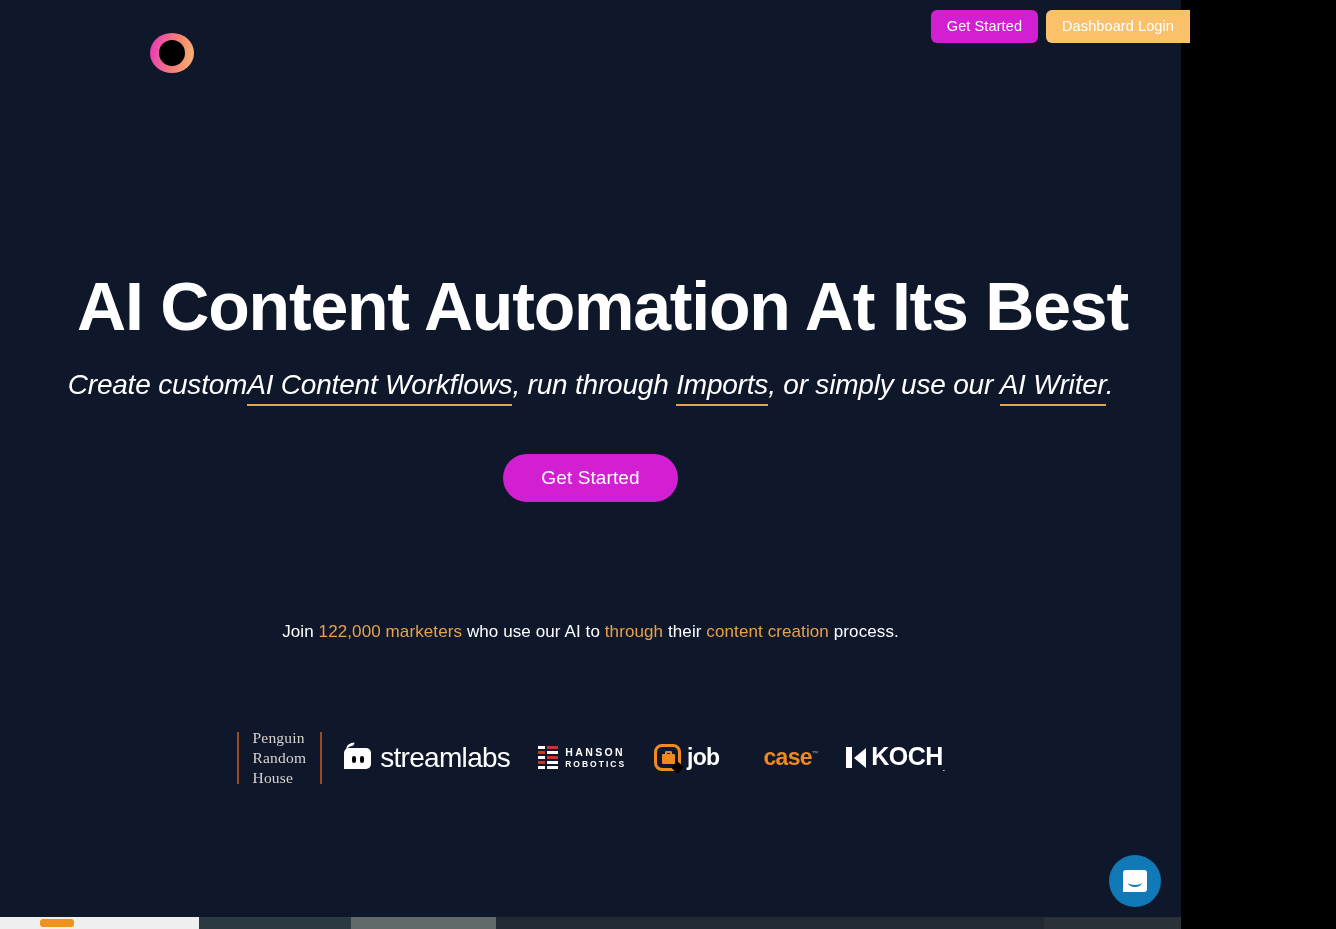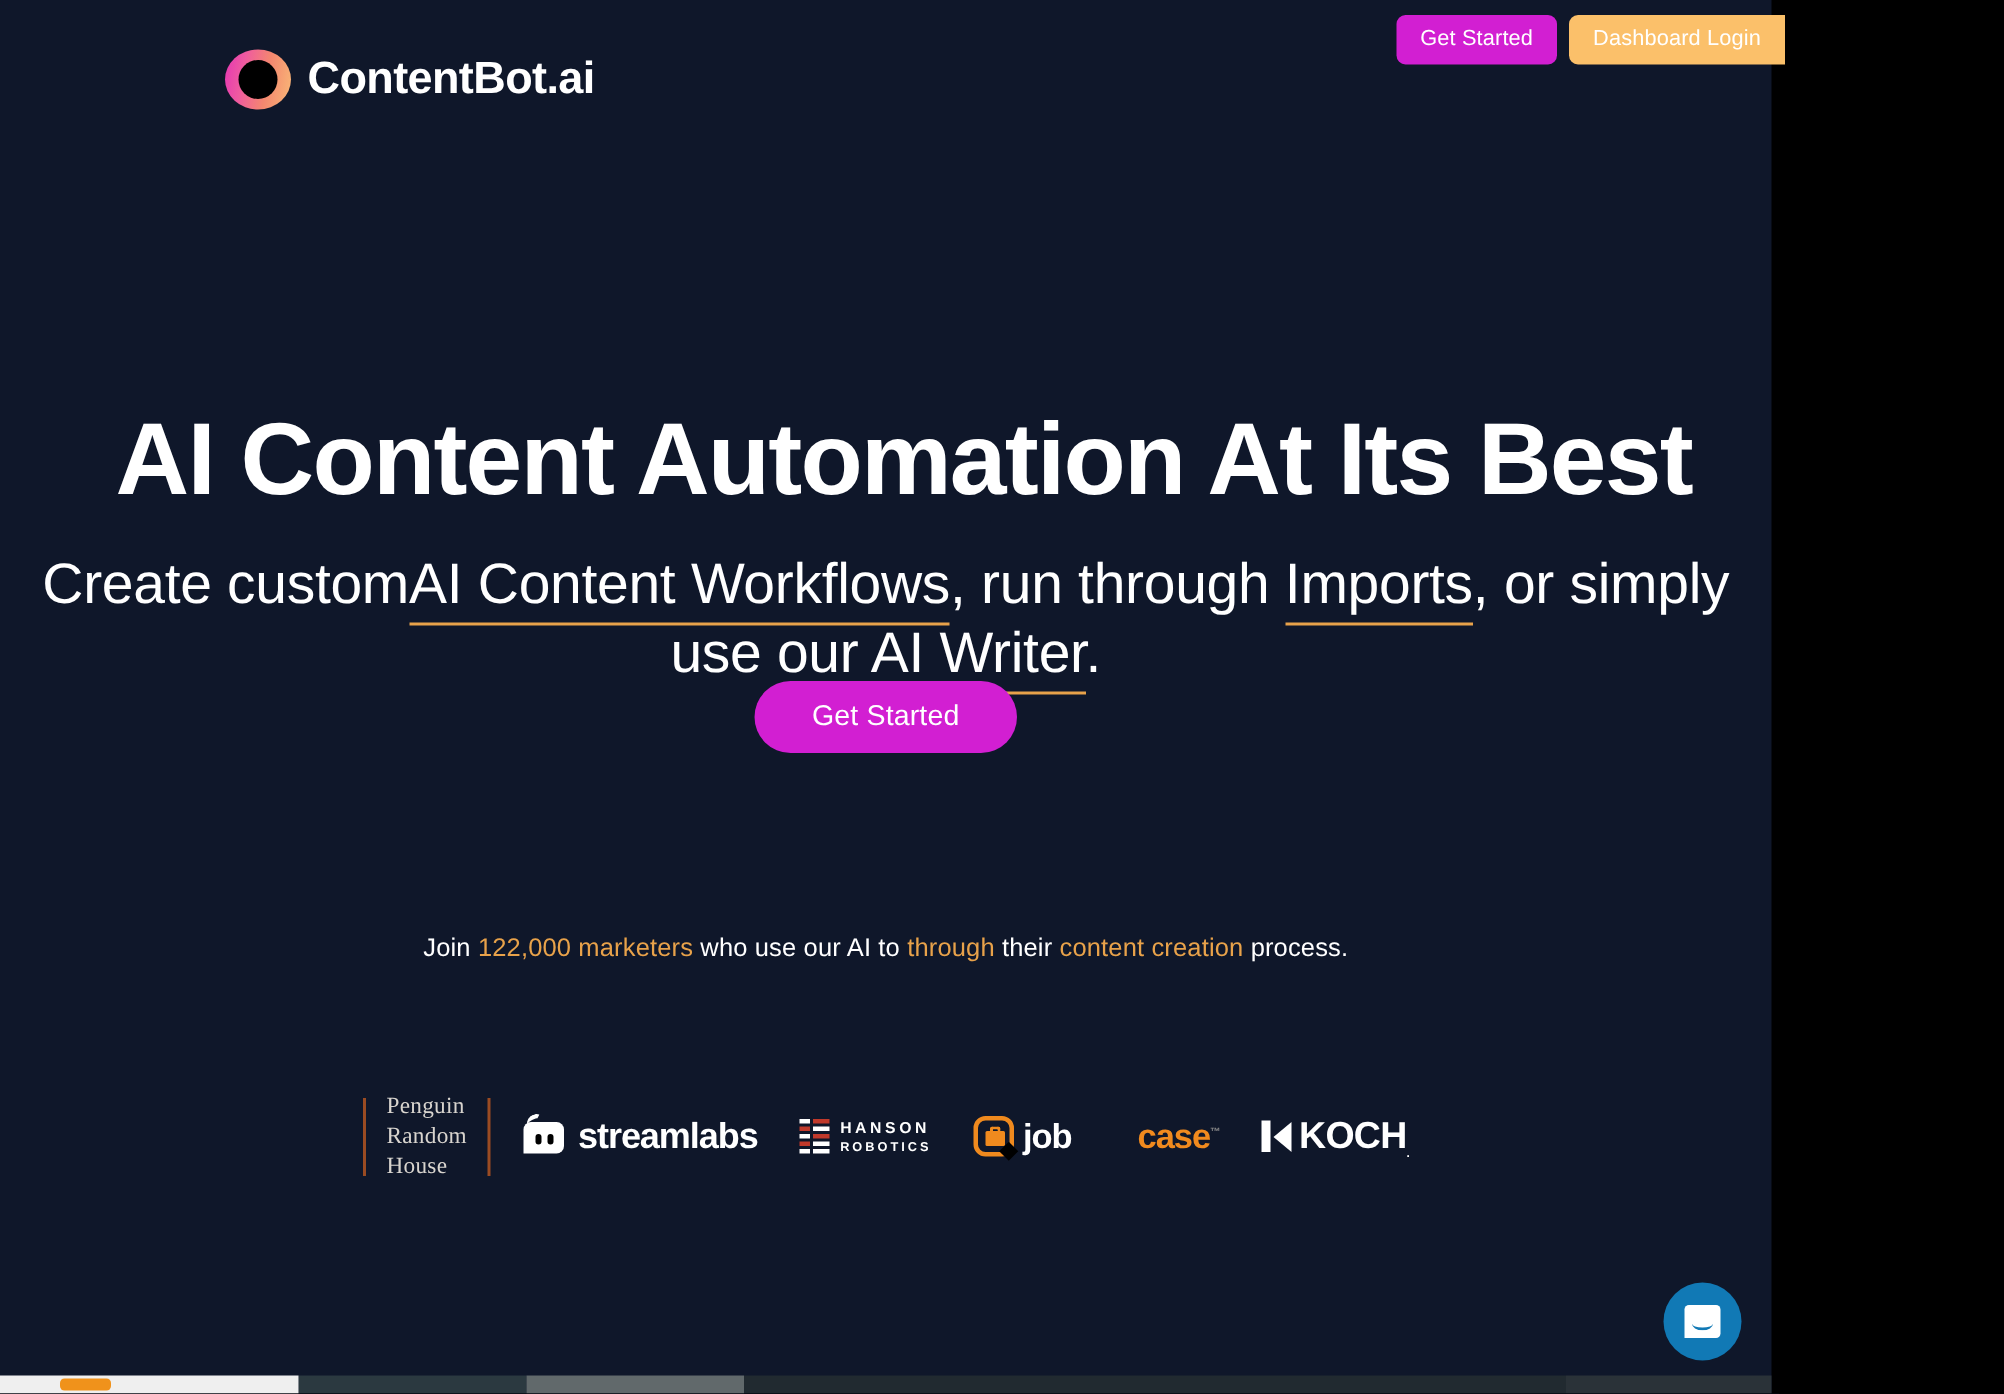--- a/index.html
+++ b/index.html
@@ -53,22 +53,23 @@
 
   
   .hero { position:absolute; top:0; left:0; width:100%; text-align:center; }
   .hero-title {
     position:absolute; top:272px; left:12px; width:100%;
     font-size:68px; font-weight:bold; color:#fff;
     letter-spacing:-1.2px; line-height:1;
   }
   .hero-sub {
     position:absolute; top:368px; left:0; width:100%;
-    font-size:38px; color:#fff; font-weight:400; line-height:1.2;
+    font-size:28px; color:#fff; font-weight:400; line-height:1.2;
     letter-spacing:-.2px;
+    font-style:italic;
   }
   .ul-link {
     color:#fff; text-decoration:none;
     border-bottom:2px solid #e8a24a; padding-bottom:4px;
   }
 
   .cta-wrap { position:absolute; top:454px; left:0; width:100%; text-align:center; }
   .btn-cta {
     background:#d21fd2; color:#fff; border:none;
     font-size:19px; padding:13px 38px; border-radius:40px;
@@ -100,21 +101,21 @@
     background:#fff; border-radius:5px 5px 5px 0;
   }
   .slab-mark .eye { position:absolute; top:11px; width:4px; height:7px; background:#000; border-radius:2px; }
   .slab-mark .eye.l { left:8px; }
   .slab-mark .eye.r { left:16px; }
   .slab-mark .flick {
     position:absolute; left:2px; top:-2px; width:11px; height:9px;
     border-top:3px solid #fff; border-right:3px solid transparent;
     border-radius:60% 40% 0 0; transform:rotate(-18deg);
   }
-  .slab-text { color:#fff; font-size:24px; font-weight:bold; letter-spacing:-.7px; }
+  .slab-text { color:#fff; font-size:28px; font-weight:normal; letter-spacing:-.7px; }
 
   .hanson { display:flex; align-items:center; gap:7px; margin-left:28px; }
   .hanson-bars { display:flex; flex-direction:column; gap:2px; }
   .hanson-bars .row { display:flex; gap:2px; }
   .hb { width:7px; height:3px; background:#fff; }
   .hb.red { background:#c0392b; }
   .hb.w10 { width:11px; }
   .hanson-text { line-height:1.25; }
   .hanson-text .l1 { color:#fff; font-size:10.5px; font-weight:bold; letter-spacing:2.4px; }
   .hanson-text .l2 { color:#fff; font-size:8.5px; font-weight:bold; letter-spacing:2px; }
@@ -188,21 +189,20 @@
 <div class="page">
 
   <div class="auth-bar">
     <button class="btn-get-started-top">Get Started</button>
     <button class="btn-dashboard-login">Dashboard Login</button>
   </div>
 
   <div class="header">
     <div class="brand">
       <div class="logo-ring"></div>
-      <div class="brand-name">ContentBot.ai</div>
     </div>
   </div>
 
   <div class="hero">
     <h1 class="hero-title">AI Content Automation At Its Best</h1>
 
     <p class="hero-sub"><span>Create custom</span><a class="ul-link" href="#">AI Content Workflows</a><span>, run through </span><a class="ul-link" href="#">Imports</a><span>, or simply use our </span><a class="ul-link" href="#">AI Writer</a><span>.</span></p>
 
     <div class="cta-wrap">
       <button class="btn-cta">Get Started</button>

